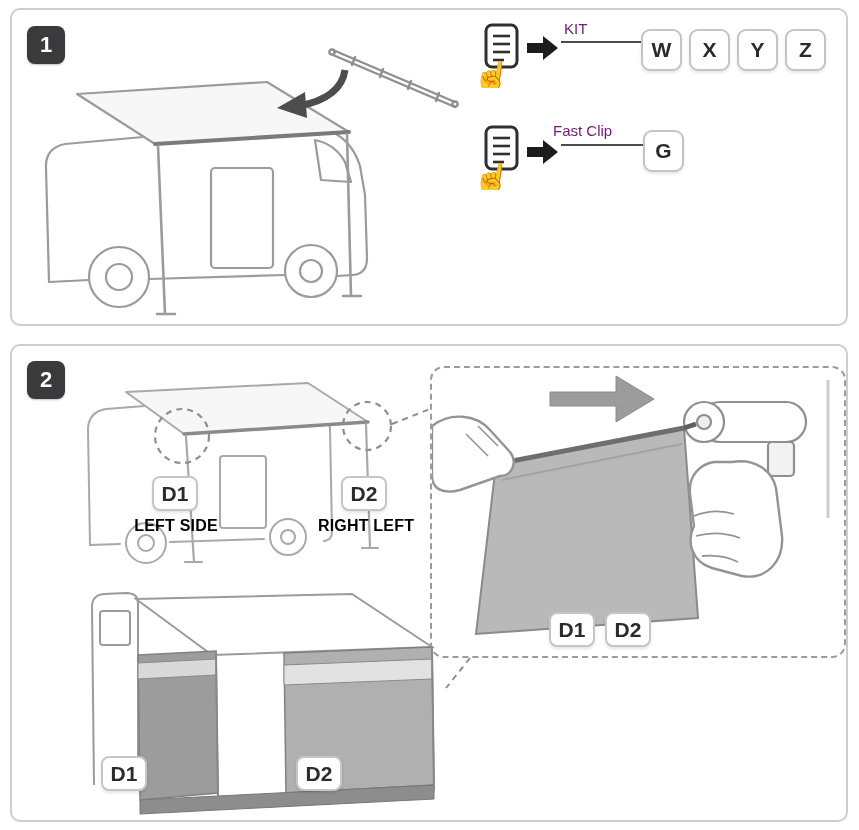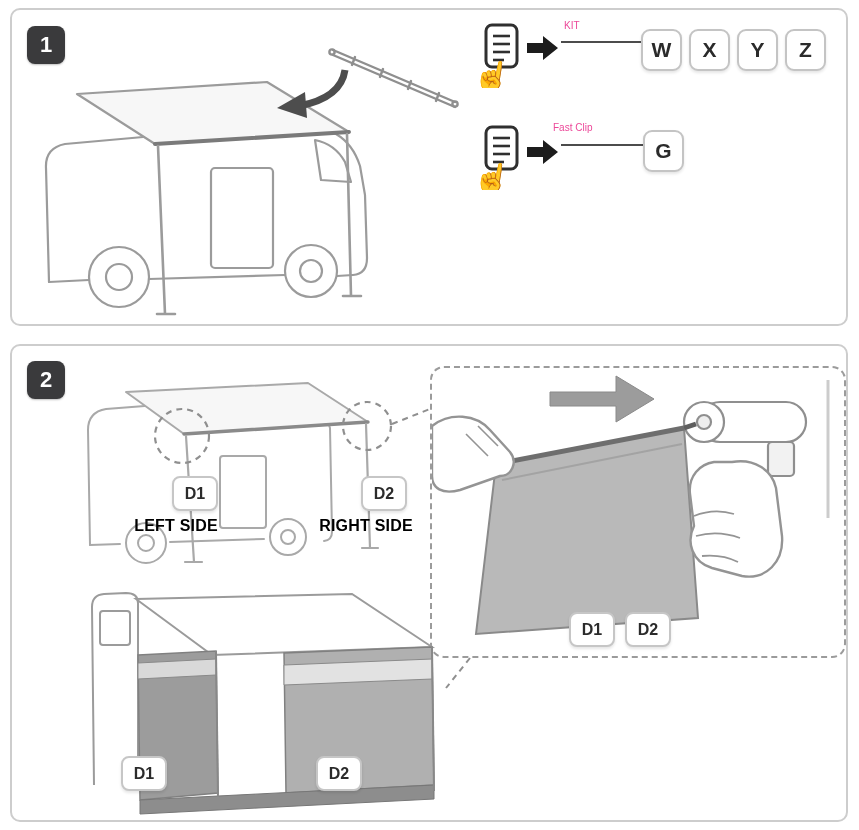--- a/index.html
+++ b/index.html
@@ -21,29 +21,28 @@
   .part-box {
     position:absolute; display:flex; align-items:center; justify-content:center;
     background:#fff; border:2px solid #c4c4c4; border-radius:9px;
     font-weight:bold; color:#2b2b2b; box-shadow:0 2px 3px rgba(0,0,0,.10);
   }
   .part-box.letter { width:41px; height:42px; font-size:21px; }
   .tag-box {
     position:absolute; width:46px; height:35px;
     display:flex; align-items:center; justify-content:center;
     background:#fff; border:2px solid #c6c6c6; border-radius:8px;
-    font-weight:bold; font-size:16px; color:#2b2b2b;
+    font-weight:bold; font-size:21px; color:#2b2b2b;
     box-shadow:0 2px 3px rgba(0,0,0,.10);
-    margin-left:20px;
   }
   .caption {
     position:absolute; font-weight:bold; font-size:16px; color:#000;
     width:120px; text-align:center; letter-spacing:.2px;
   }
-  .row-label { position:absolute; font-size:10px; color:#ec4899; }
+  .row-label { position:absolute; font-size:15px; color:#701a75; }
   .leader { position:absolute; height:0; border-top:2px solid #4c4c4c; }
   .detail-box {
     position:absolute; border:2.5px dashed #9b9b9b; border-radius:14px; background:#fff;
   }
   svg { display:block; }
 </style>
 </head>
 <body>
 
 <div class="page">
@@ -160,21 +159,21 @@
     <circle cx="299" cy="66" r="24" fill="none" stroke="#8f8f8f" stroke-width="2.2" stroke-dasharray="6 5"></circle>
   </svg>
 
   <div class="tag-box" style="left:152px;top:476px;">
     <span>D1</span>
   </div>
   <div class="tag-box" style="left:341px;top:476px;">
     <span>D2</span>
   </div>
   <div class="caption" style="left:116px;top:517px;">LEFT SIDE</div>
-  <div class="caption" style="left:306px;top:517px;">RIGHT SIDE</div>
+  <div class="caption" style="left:306px;top:517px;">RIGHT LEFT</div>
 
   <div class="detail-box" style="left:430px;top:366px;width:416px;height:292px;">
     <svg class="abs" style="left:0;top:0;" width="411" height="287" viewBox="0 0 411 287">
 
       <path d="M396,12 L396,150" stroke="#cccccc" stroke-width="3" fill="none"></path>
 
       <g stroke="#8f8f8f" fill="#ffffff" stroke-width="2.2">
         <rect x="268" y="34" width="106" height="40" rx="20"></rect>
         <circle cx="272" cy="54" r="20"></circle>
         <circle cx="272" cy="54" r="7" fill="#eeeeee"></circle>

